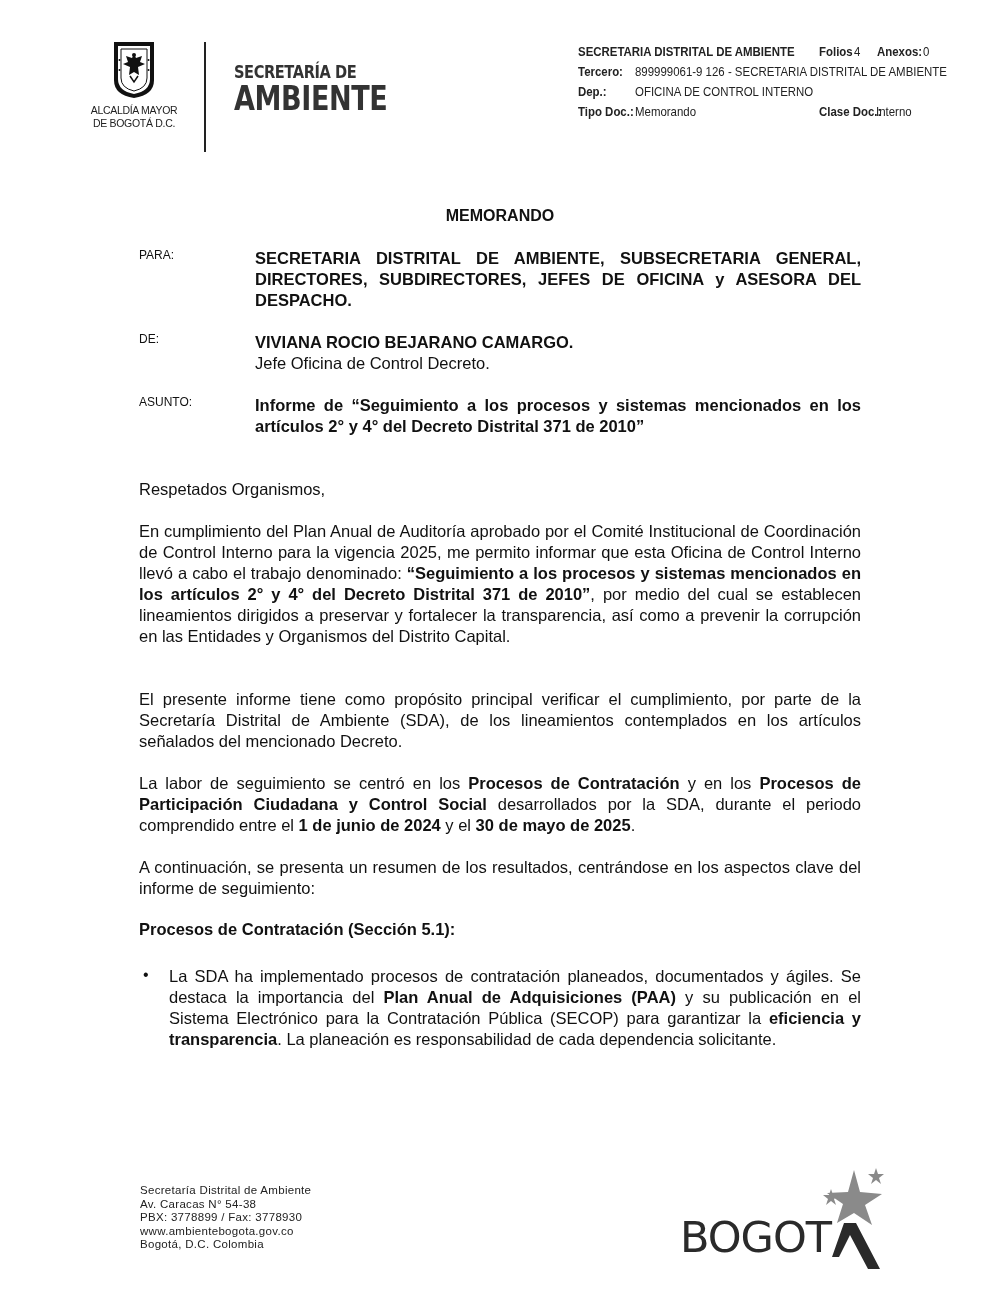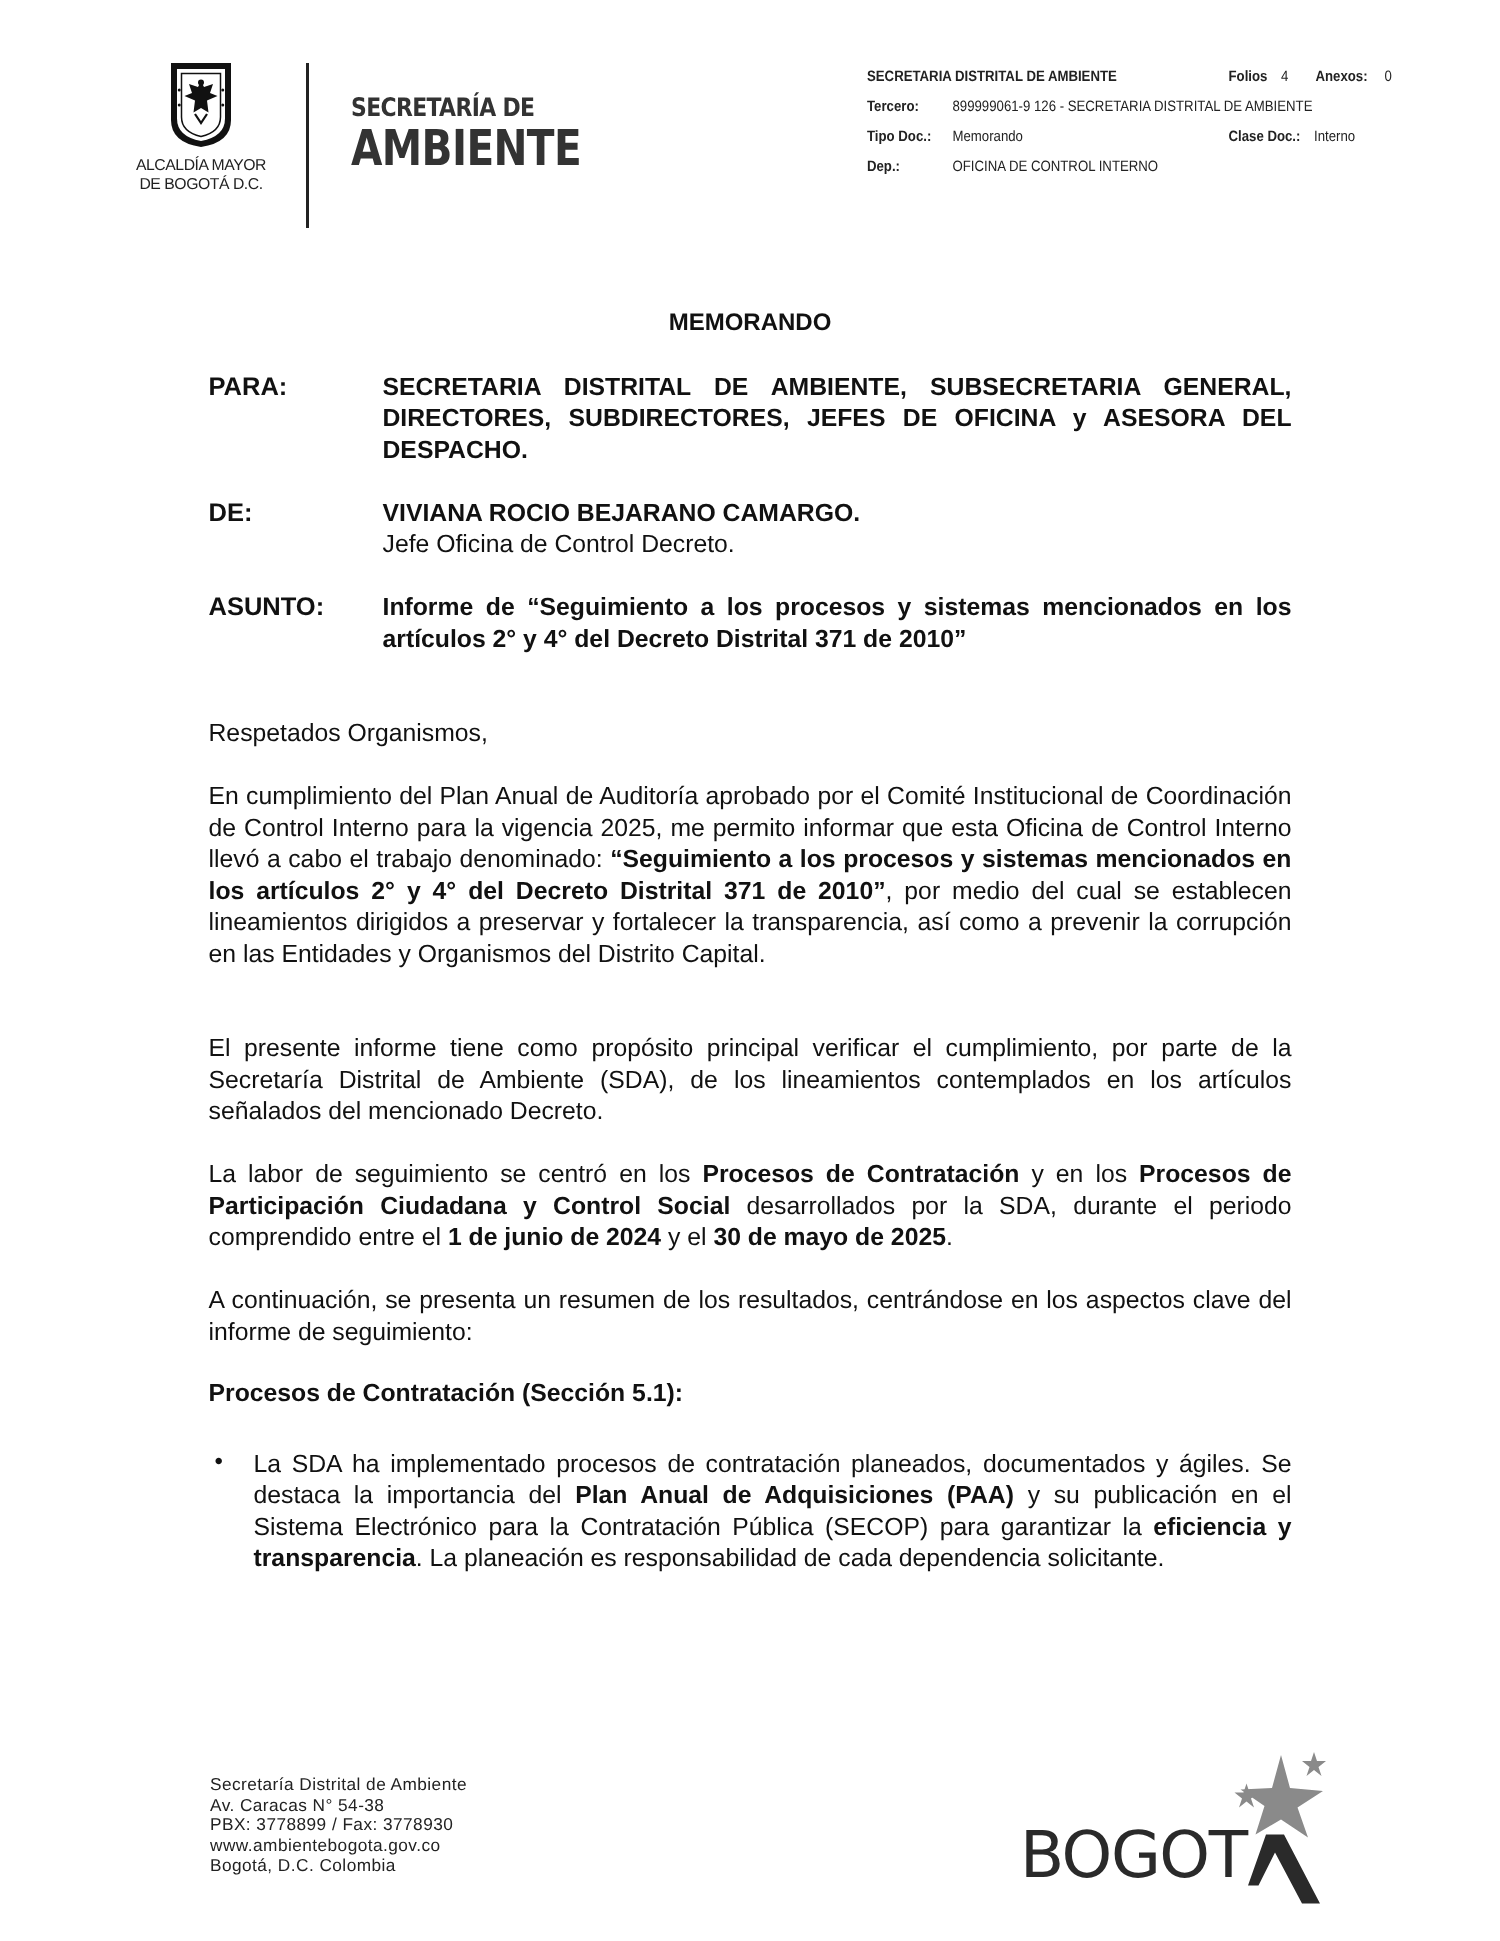--- a/index.html
+++ b/index.html
@@ -11,29 +11,29 @@
     .logo-escudo { left: 84px; top: 40px; width: 100px; }
     .escudo-shield { width: 44px; height: 60px; margin: 0 auto; }
     .logo-alcaldia { font-weight: normal; font-size: 10.5px; line-height: 13px; text-align: center;
                      letter-spacing: -0.3px; margin-top: 4px; color: #222; }
     .logo-divider { left: 204px; top: 42px; width: 2px; height: 110px; background: #222; }
     .logo-secretaria { left: 234px; top: 62px; font-family: "DejaVu Sans", sans-serif; color: #333; }
     .logo-secretaria .l1 { font-size: 17px; font-weight: bold; letter-spacing: -0.5px; transform: scaleX(0.86); transform-origin: left; white-space: nowrap; }
     .logo-secretaria .l2 { font-size: 33px; font-weight: bold; letter-spacing: -0.5px; line-height: 34px; transform: scaleX(0.82); transform-origin: left; white-space: nowrap; }
 
     
-    .stamp { left: 578px; top: 42px; font-size: 10px; color: #222; line-height: 20px; }
+    .stamp { left: 578px; top: 42px; font-size: 13px; color: #222; line-height: 20px; }
     .stamp .row { position: relative; height: 20px; white-space: nowrap; }
     .stamp span { position: absolute; top: 0; }
     .stamp b { font-weight: bold; }
     .narrow { transform: scaleX(0.88); transform-origin: left; display: inline-block; }
 
     
     .memo-title { left: 0; width: 1000px; top: 207px; text-align: center; font-weight: bold; font-size: 16px; }
-    .field-label { left: 139px; font-weight: bold; font-size: 17px; }
+    .field-label { left: 139px; font-weight: normal; font-size: 12px; }
     .field-value { left: 255px; width: 606px; font-size: 16.5px; line-height: 21px; }
     .field-value.bold { font-weight: bold; }
     .justify { text-align: justify; }
     .para { left: 139px; width: 722px; font-size: 16.5px; line-height: 21px; text-align: justify; }
     .para b { font-weight: bold; }
     .section-h { left: 139px; font-weight: bold; font-size: 16.5px; }
     .bullet-dot { left: 143px; font-size: 16px; }
     .bullet-text { left: 169px; width: 692px; font-size: 16.5px; line-height: 21px; text-align: justify; }
     .bullet-text b { font-weight: bold; }
 
@@ -78,28 +78,28 @@
     <span style="left:241px"><b class="narrow">Folios</b></span>
     <span style="left:276px" class="narrow">4</span>
     <span style="left:299px"><b class="narrow">Anexos:</b></span>
     <span style="left:345px" class="narrow">0</span>
   </div>
   <div class="row">
     <span style="left:0"><b class="narrow">Tercero:</b></span>
     <span style="left:57px" class="narrow">899999061-9 126 - SECRETARIA DISTRITAL DE AMBIENTE</span>
   </div>
   <div class="row">
+    <span style="left:0"><b class="narrow">Dep.:</b></span>
+    <span style="left:57px" class="narrow">OFICINA DE CONTROL INTERNO</span>
+  </div>
+  <div class="row">
     <span style="left:0"><b class="narrow">Tipo Doc.:</b></span>
     <span style="left:57px" class="narrow">Memorando</span>
     <span style="left:241px"><b class="narrow">Clase Doc.:</b></span>
     <span style="left:298px" class="narrow">Interno</span>
-  </div>
-  <div class="row">
-    <span style="left:0"><b class="narrow">Dep.:</b></span>
-    <span style="left:57px" class="narrow">OFICINA DE CONTROL INTERNO</span>
   </div>
 </div>
 
 <div class="abs memo-title">MEMORANDO</div>
 
 <div class="abs field-label" style="top:248px">PARA:</div>
 <div class="abs field-value bold justify" style="top:248px">SECRETARIA DISTRITAL DE AMBIENTE, SUBSECRETARIA GENERAL, DIRECTORES, SUBDIRECTORES, JEFES DE OFICINA y ASESORA DEL DESPACHO.</div>
 
 <div class="abs field-label" style="top:332px">DE:</div>
 <div class="abs field-value bold" style="top:332px">VIVIANA ROCIO BEJARANO CAMARGO.</div>

